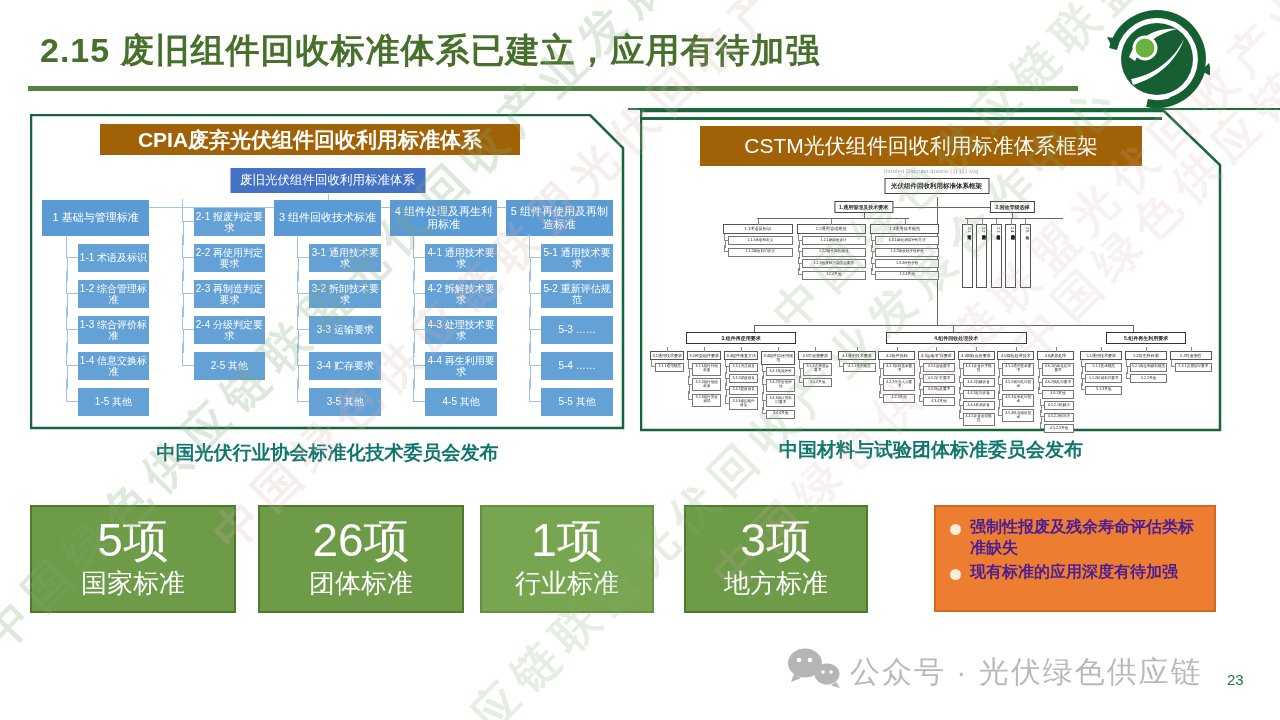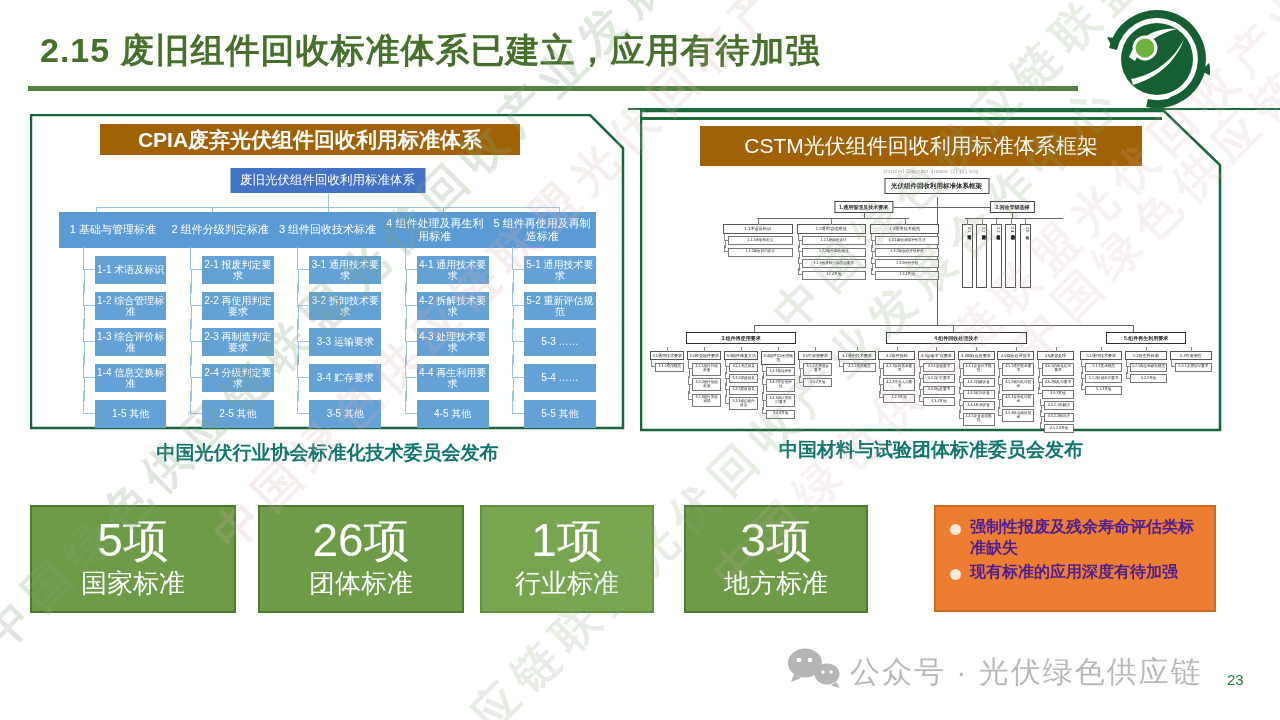--- a/index.html
+++ b/index.html
@@ -30,22 +30,22 @@
   .hdr-left{left:70px;top:10px;width:420px;height:31px;font-size:21px;font-weight:600;}
   .hdr-right{left:60px;top:16px;width:442px;height:40px;font-size:21px;font-weight:500;}
   .inner-top-line{position:absolute;left:2px;top:7px;width:520px;height:3px;background:#1e6b3c;}
   
   .cpia-tree{position:absolute;left:12px;right:12px;top:54px;bottom:6px;z-index:4;}
   .cpia-root{position:absolute;left:50%;top:0;transform:translateX(-50%);
        background:#4472c4;color:#fff;font-size:12.5px;padding:4px 10px;white-space:nowrap;}
   .cpia-spine{position:absolute;left:50%;top:26px;height:13px;width:1px;background:#9dc3e6;}
   .cpia-rail{position:absolute;top:39px;left:9.4%;right:9.4%;height:1px;background:#9dc3e6;}
   .cpia-drop{position:absolute;top:39px;height:11px;width:1px;background:#9dc3e6;}
-  .cpia-groups{position:absolute;top:44px;left:0;right:0;display:flex;
-       justify-content:center;}
+  .cpia-groups{position:absolute;top:32px;left:0;right:0;display:flex;
+       justify-content:space-between;}
   .cpia-col{width:18.8%;display:flex;flex-direction:column;}
   .gbox{background:#5b9bd5;color:#fff;font-size:11px;line-height:1.2;text-align:center;
        padding:3px 2px;min-height:30px;display:flex;align-items:center;justify-content:center;}
   .kids{width:78%;margin-left:22%;padding-left:12px;box-sizing:border-box;}
   .kid{position:relative;background:#63a1d7;color:#fff;font-size:10px;line-height:1.15;
        text-align:center;padding:2px 2px;margin:8px 0;min-height:24px;
        display:flex;align-items:center;justify-content:center;}
   .kid::before{content:"";position:absolute;right:100%;width:11px;top:-9px;bottom:50%;
        border-left:1px solid #9dc3e6;border-bottom:1px solid #9dc3e6;}
   .kid:not(:last-child)::after{content:"";position:absolute;left:-11px;top:50%;bottom:-9px;
@@ -169,21 +169,20 @@
           <div class="gbox">1 基础与管理标准</div>
           <div class="kids">
             <div class="kid">1-1 术语及标识</div>
             <div class="kid">1-2 综合管理标准</div>
             <div class="kid">1-3 综合评价标准</div>
             <div class="kid">1-4 信息交换标准</div>
             <div class="kid">1-5 其他</div>
           </div>
         </div>
         <div class="cpia-col">
-          <div class="gbox">2 组件分级判定标准</div>
           <div class="kids">
             <div class="kid">2-1 报废判定要求</div>
             <div class="kid">2-2 再使用判定要求</div>
             <div class="kid">2-3 再制造判定要求</div>
             <div class="kid">2-4 分级判定要求</div>
             <div class="kid">2-5 其他</div>
           </div>
         </div>
         <div class="cpia-col">
           <div class="gbox">3 组件回收技术标准</div>

